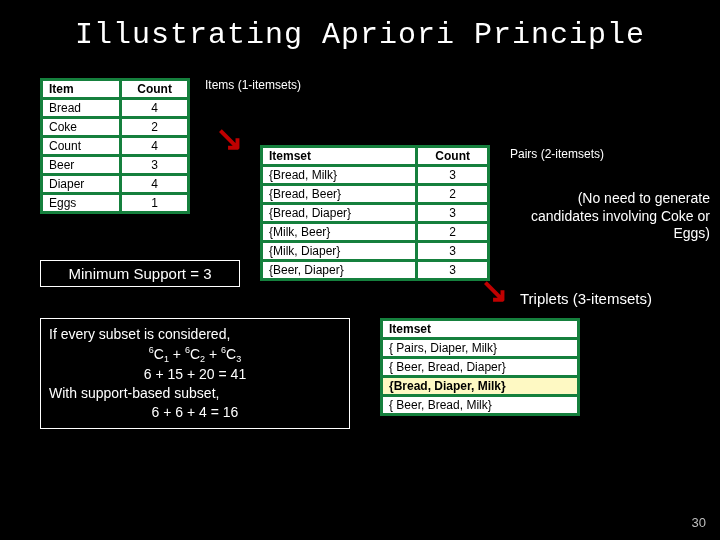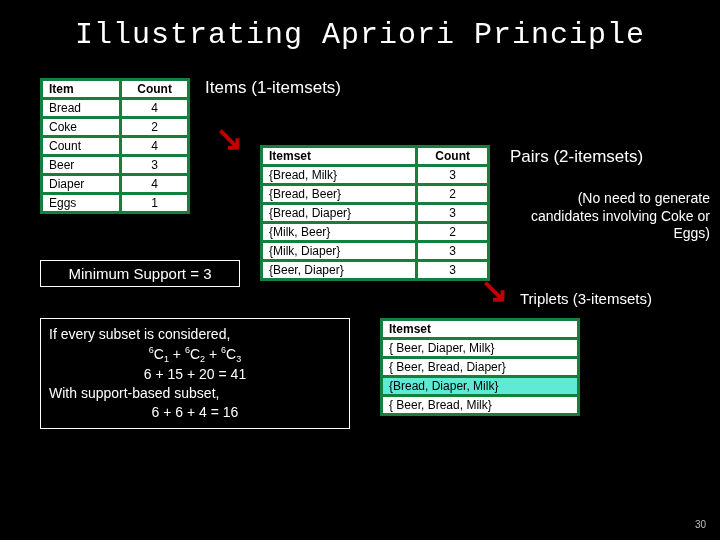--- a/index.html
+++ b/index.html
@@ -30,40 +30,40 @@
   .tbl th, .tbl td {
     border: 3px solid #15803d;
     padding: 1px 6px;
     text-align: left;
   }
   .tbl th { font-weight: bold; background: #fff; }
   .tbl .count { text-align: center; }
   .items-table { position: absolute; left: 40px; top: 78px; width: 150px; }
   .items-table th:nth-child(1){ width:70px;}
   .items-table th:nth-child(2){ width:60px;}
-  .label { font-size: 17px; color: #fff; position: absolute; }
+  .label { font-size: 12px; color: #fff; position: absolute; }
   .label-items { left: 205px; top: 78px; }
   .label-pairs { left: 510px; top: 147px; }
   .note-coke { position: absolute; left: 510px; top: 190px; font-size: 14px; width: 200px; line-height: 1.25; text-align: right; }
   .label-triplets { left: 520px; top: 290px; font-size: 15px; }
   .arrow {
     position: absolute;
     font-size: 34px;
     color: #c00000;
     font-weight: bold;
     transform: rotate(0deg);
   }
   .arrow1 { left: 215px; top: 118px; }
   .arrow2 { left: 480px; top: 270px; }
   .pairs-table { position: absolute; left: 260px; top: 145px; width: 230px; }
   .pairs-table th:nth-child(1){width:130px;}
   .pairs-table th:nth-child(2){width:60px;}
   .triplets-table { position: absolute; left: 380px; top: 318px; width: 200px; }
   .triplets-table th { width: 100%; }
-  .triplets-table tr.hl td { background: #5eead4; }
+  .triplets-table tr.hl td { background: #fef9c3; font-weight: bold; }
   .minsupport {
     position: absolute;
     left: 40px;
     top: 260px;
     width: 200px;
     text-align: center;
     border: 1px solid #fff;
     padding: 4px 6px;
     font-size: 15px;
   }
@@ -78,21 +78,21 @@
     line-height: 1.35;
   }
   .calc .center { text-align: center; display:block; }
   sup { font-size: 9px; vertical-align: super; }
   sub { font-size: 9px; vertical-align: sub; }
   .pagenum {
     position: absolute;
     right: 14px;
     bottom: 10px;
     color: #bfbfbf;
-    font-size: 10px;
+    font-size: 13px;
     margin-left: 23px;
   }
 </style>
 </head>
 <body>
 
 <div class="title">Illustrating Apriori Principle</div>
 
 <table class="tbl items-table">
   <tbody>
@@ -169,21 +169,21 @@
 
 <div class="arrow arrow2">↘</div>
 <div class="label label-triplets">Triplets (3-itemsets)</div>
 
 <table class="tbl triplets-table">
   <tbody>
       <tr>
         <th>Itemset</th>
       </tr>
   <tr>
-        <td>{ Beer, Diaper, Milk}</td>
+        <td>{ Pairs, Diaper, Milk}</td>
       </tr>
   <tr>
         <td>{ Beer, Bread, Diaper}</td>
       </tr>
   <tr class="hl">
         <td>{Bread, Diaper, Milk}</td>
       </tr>
   <tr>
         <td>{ Beer, Bread, Milk}</td>
       </tr>

